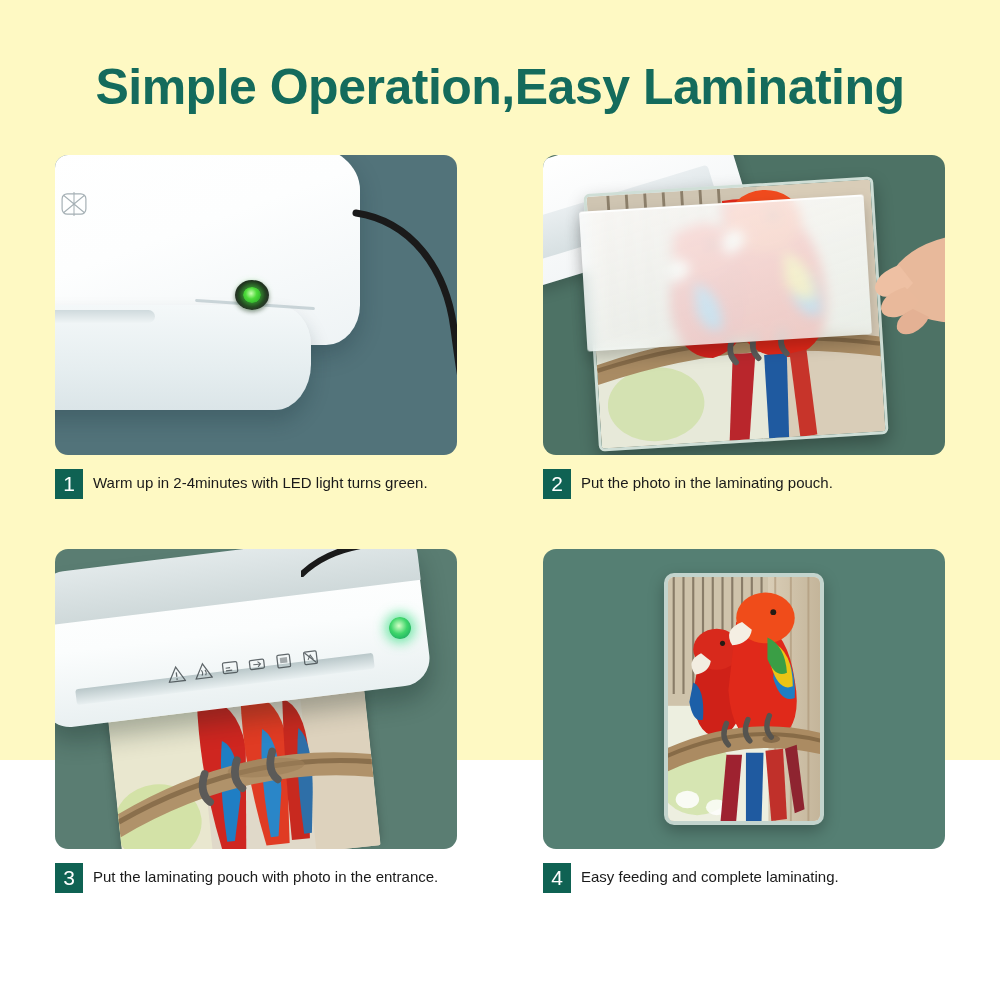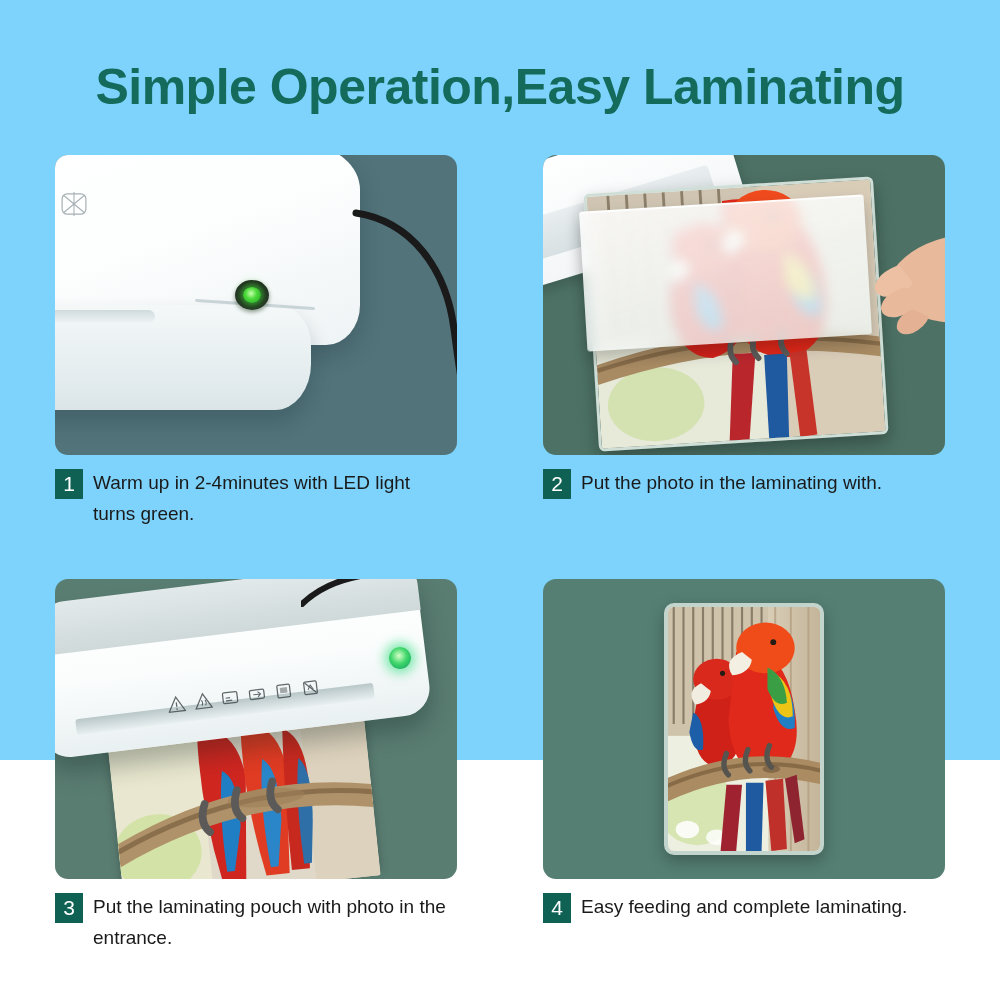--- a/index.html
+++ b/index.html
@@ -9,21 +9,21 @@
     height: 1000px;
     background: #ffffff;
     font-family: "Liberation Sans", sans-serif;
     overflow: hidden;
   }
 
   #page {
     position: relative;
     width: 1000px;
     height: 760px;
-    background: #7dd3fc;
+    background: #fef9c3;
   }
 
   
   .title {
     position: absolute;
     top: 58px;
     left: 0;
     width: 1000px;
     text-align: center;
     font-size: 50px;
@@ -71,21 +71,21 @@
     height: 30px;
     background: #0f6253;
     color: #ffffff;
     font-size: 21px;
     line-height: 30px;
     text-align: center;
     font-family: "Liberation Sans", sans-serif;
     margin-top: 2px;
   }
   .caption-text {
-    font-size: 19px;
+    font-size: 15px;
     line-height: 31px;
     color: #1a1a1a;
     font-family: "Liberation Sans", sans-serif;
     max-width: 362px;
   }
 
   
   .p1 { background: #52737a; }
   .p1 .machine {
     position: absolute;
@@ -368,21 +368,21 @@
         <svg class="hand" viewBox="0 0 120 130">
           <path d="M118 8 Q 70 14, 48 38 Q 34 54, 40 68 Q 48 86, 70 92 Q 96 100, 120 98 L120 8 Z" fill="#e8b99b"></path>
           <path d="M48 40 Q 26 48, 24 62 Q 24 72, 38 72 Q 54 70, 62 58 Z" fill="#eec0a3"></path>
           <path d="M54 62 Q 30 70, 30 84 Q 32 94, 46 92 Q 62 88, 68 76 Z" fill="#e9b99b"></path>
           <path d="M62 84 Q 44 92, 46 104 Q 50 112, 62 108 Q 74 102, 78 92 Z" fill="#e4b194"></path>
         </svg>
       </div>
 
       <div class="caption">
         <div class="badge">2</div>
-        <div class="caption-text">Put the photo in the laminating with.</div>
+        <div class="caption-text">Put the photo in the laminating pouch.</div>
       </div>
     </div>
 
     <div class="step">
       <div class="photo p3">
 
         <div class="sheet">
           <svg class="parrot-art" viewBox="0 0 200 130" preserveAspectRatio="xMidYMid slice">
             <rect width="200" height="130" fill="#e0d9c9"></rect>
             <rect x="0" y="0" width="70" height="130" fill="#e9e7cf"></rect>

